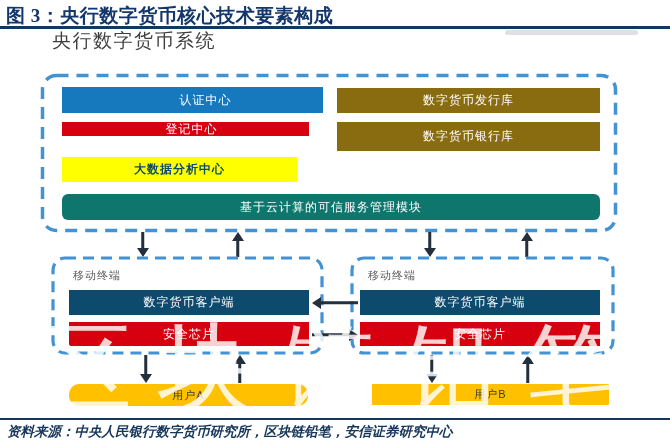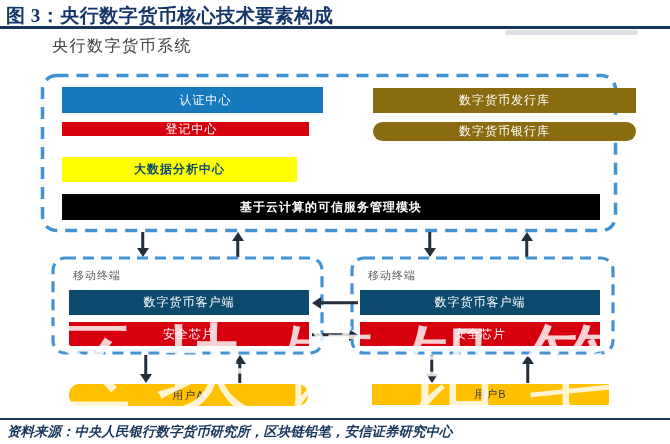--- a/index.html
+++ b/index.html
@@ -10,30 +10,30 @@
   .fig-title{position:absolute;left:6px;top:3px;font-family:"Liberation Serif","DejaVu Serif",serif;
     font-size:19px;font-weight:bold;color:#13366b;letter-spacing:.5px;white-space:nowrap;}
   .title-rule{position:absolute;left:0;top:26px;width:670px;height:2.5px;background:#16365c;}
   .title-accent{position:absolute;left:505px;top:30px;width:133px;height:5px;background:#ccd0d8;
     border-radius:3px;opacity:.65;}
   .src-rule{position:absolute;left:0;top:418px;width:670px;height:1.6px;background:#16365c;}
   .src-text{position:absolute;left:7px;top:423px;font-family:"Liberation Serif","DejaVu Serif",serif;
     font-style:italic;font-weight:bold;font-size:13.5px;color:#16365c;white-space:nowrap;}
 
   
-  .sys-title{position:absolute;left:52px;top:36px;font-size:16px;color:#3f3f3f;letter-spacing:1.5px;}
+  .sys-title{position:absolute;left:52px;top:28px;font-size:19px;color:#3f3f3f;letter-spacing:1.5px;}
   .dashed-svg{position:absolute;pointer-events:none;}
 
   .bar{position:absolute;display:flex;align-items:center;justify-content:center;
     font-size:12px;color:#ffffff;letter-spacing:1px;}
   .bar.auth{background:#1678bd;padding-left:26px;}
   .bar.reg,.bar.chip{background:#d6000f;}
   .bar.big{background:#ffff00;color:#0c4a6e;font-weight:600;}
-  .bar.olive{background:#8a6c10;margin-left:36px;}
-  .bar.cloud{background:#000000;font-weight:bold;}
+  .bar.olive{background:#8a6c10;}
+  .bar.cloud{background:#0f766e;font-weight:normal;border-radius:6px;}
   .bar.client{background:#0c4a6e;}
   .bar.user{background:#ffc000;color:#3a3a3a;}
 
   .term-label{position:absolute;font-size:11px;color:#595959;letter-spacing:1px;}
 
   
   .arrow{position:absolute;pointer-events:none;}
   .arrow .stem{position:absolute;background:#242f3e;}
   .arrow .head{position:absolute;width:0;height:0;}
   .arrow.v{width:13px;}
@@ -69,21 +69,21 @@
   <div class="sys-title">央行数字货币系统</div>
 
   <svg class="dashed-svg" style="left:40px;top:73px;" width="579" height="161">
     <rect x="2.5" y="2.5" width="573" height="155" rx="14" fill="none" stroke="#4292d4" stroke-width="3.5" stroke-dasharray="12 8"></rect>
   </svg>
 
   <div class="bar auth" style="left:62px;top:87px;width:235px;height:26px;">认证中心</div>
   <div class="bar reg" style="left:62px;top:122px;width:235px;height:14px;padding-left:12px;">登记中心</div>
   <div class="bar big" style="left:62px;top:157px;width:235px;height:25px;">大数据分析中心</div>
   <div class="bar olive" style="left:337px;top:88px;width:263px;height:25px;">数字货币发行库</div>
-  <div class="bar olive" style="left:337px;top:122px;width:263px;height:19px;border-radius:10px;">数字货币银行库</div>
+  <div class="bar olive" style="left:337px;top:122px;width:263px;height:29px;">数字货币银行库</div>
   <div class="bar cloud" style="left:62px;top:194px;width:538px;height:26px;">基于云计算的可信服务管理模块</div>
 
   <div class="arrow v down" style="left:136px;top:232px;height:25px;">
       <div class="stem"></div>
       <div class="head"></div>
     </div>
   <div class="arrow v up" style="left:231px;top:232px;height:25px;">
       <div class="stem"></div>
       <div class="head"></div>
     </div>

